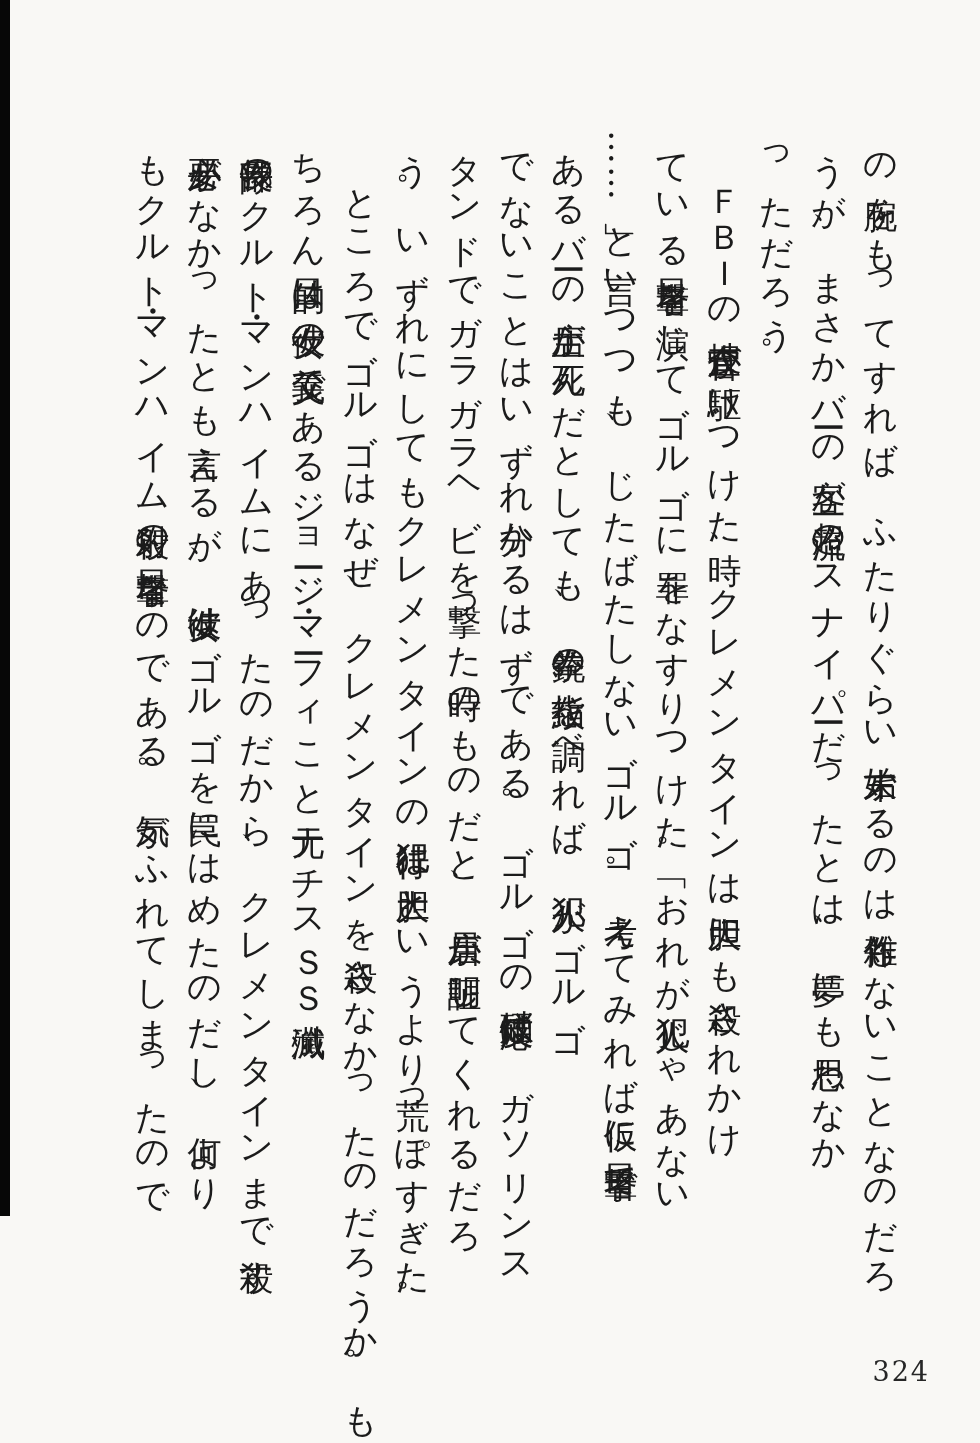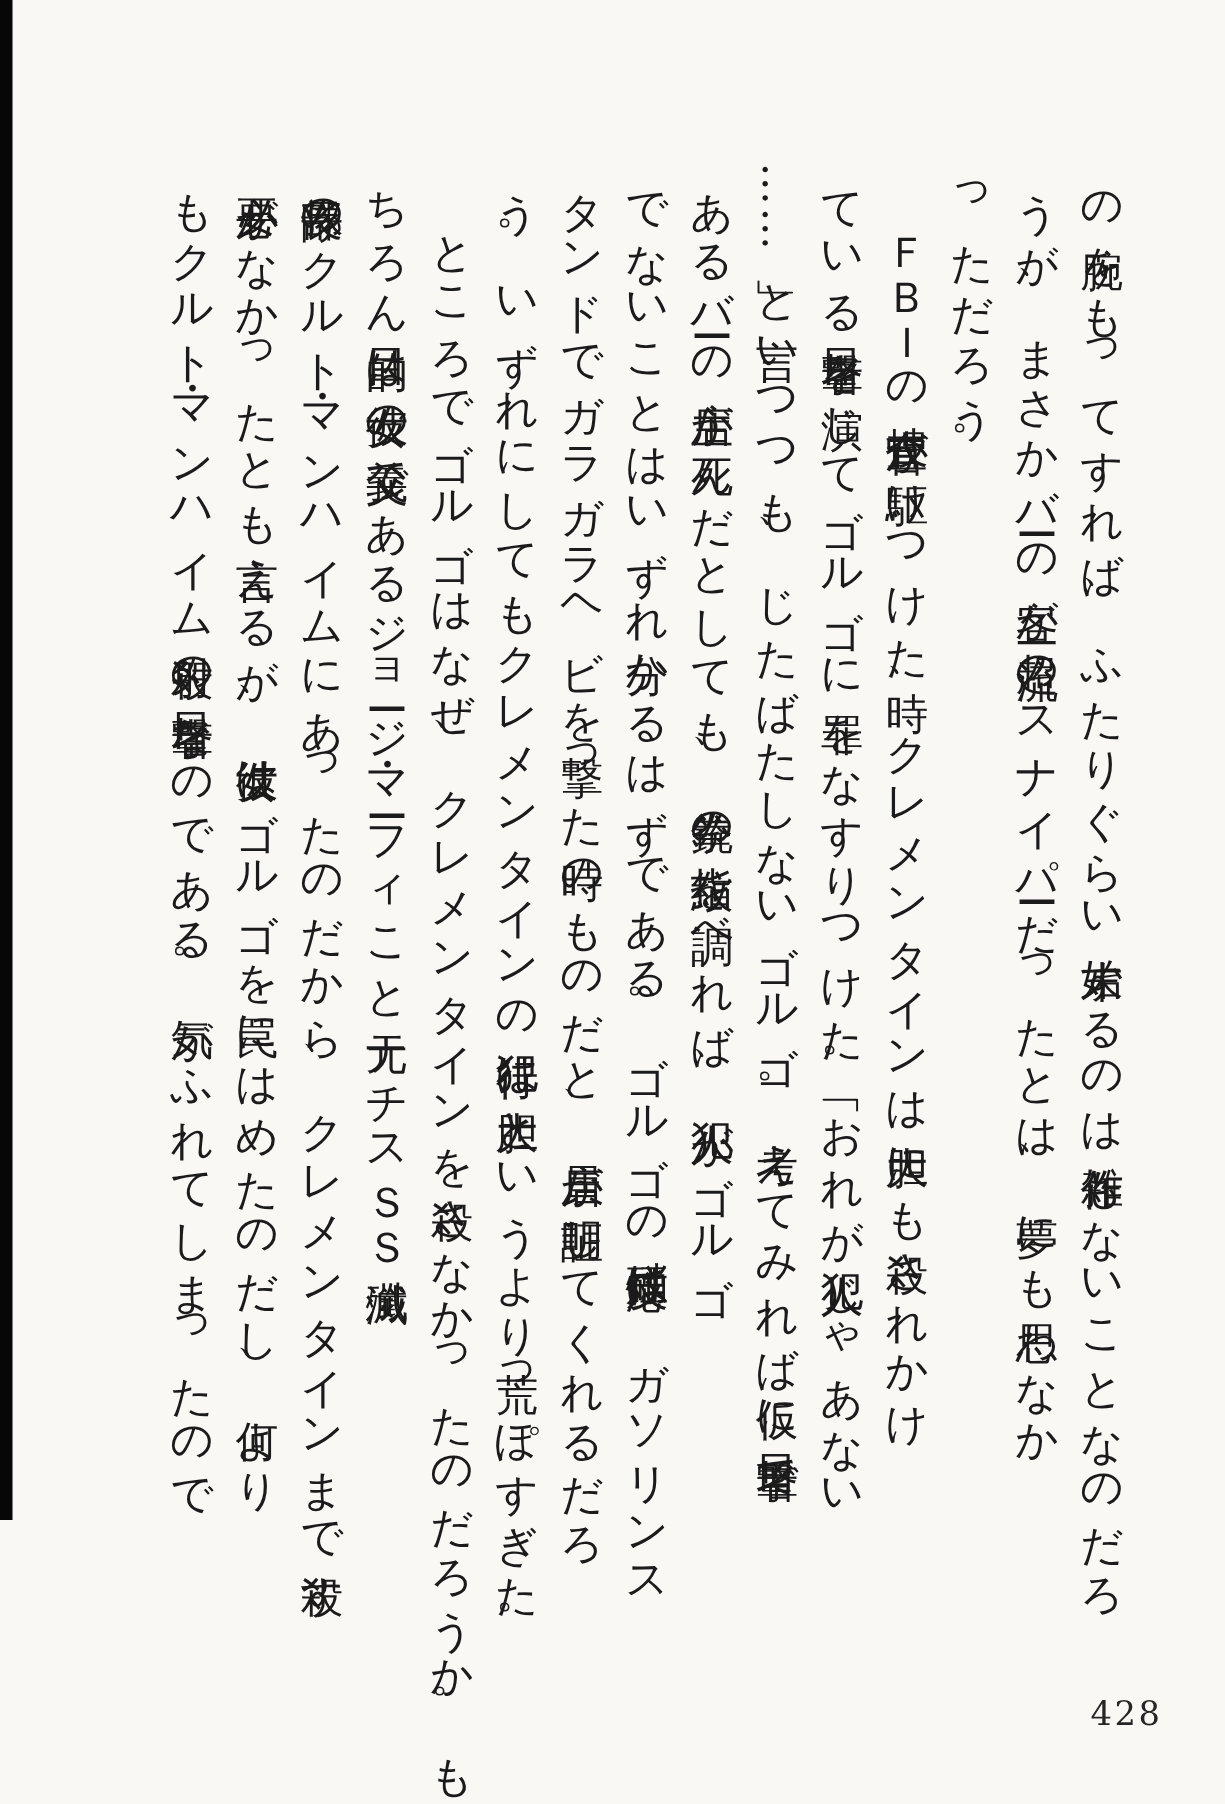--- a/index.html
+++ b/index.html
@@ -72,14 +72,14 @@
     <p>でないことはいずれ分かるはずである。ゴルゴの硝煙反応は、ガソリンス</p>
     <p>タンドでガラガラヘビを撃った時のものだと、店員が証明してくれるだろ</p>
     <p>う。いずれにしてもクレメンタインの犯行は大胆というより荒っぽすぎた。</p>
     <p>　ところでゴルゴはなぜ、クレメンタインを殺さなかったのだろうか。も</p>
     <p>ちろん目的は彼女の義父であるジョージ・マーフィこと元ナチスＳＳ殲滅</p>
     <p>部隊長のクルト・マンハイムにあったのだから、クレメンタインまで殺す</p>
     <p>必要がなかったとも言えるが、彼女はゴルゴを罠にはめたのだし、何より</p>
     <p>もクルト・マンハイム射殺の目撃者なのである。気がふれてしまったので</p>
   </main>
 
-  <div class="page-number">428</div>
+  <div class="page-number">324</div>
 </div>
 
 </body></html>

